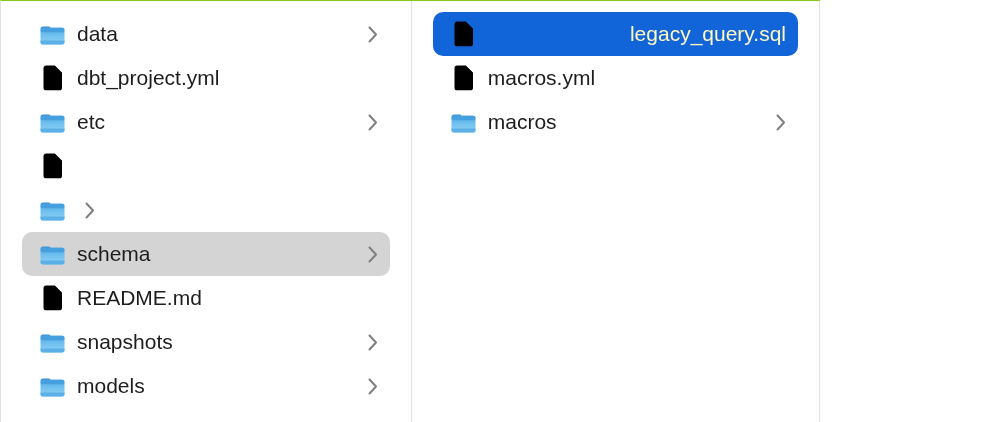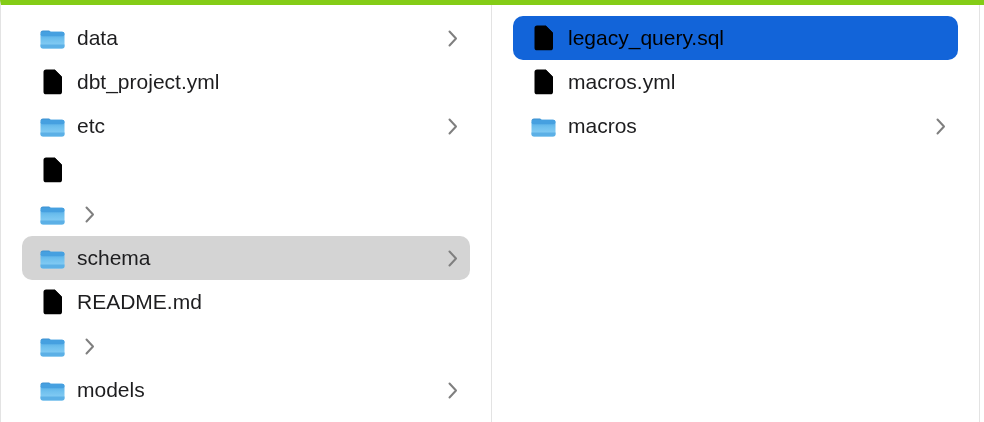--- a/index.html
+++ b/index.html
@@ -6,22 +6,22 @@
   body {
     width:984px; height:422px;
     background:#ffffff;
     font-family:"Liberation Sans","DejaVu Sans",sans-serif;
     font-size:21px;
     color:#1d1d1f;
     overflow:hidden;
   }
   .finder {
     box-sizing:border-box;
-    width:984px; height:422px;
-    border-top:5px solid #84cc16;
+    width:820px; height:422px;
+    border-top:1px solid #84cc16;
     border-left:1px solid #e3e3e3;
     display:flex;
     background:#ffffff;
   }
   .col {
     box-sizing:border-box;
     padding-top:11px;
     border-right:1px solid #e3e3e3;
     height:100%;
   }
@@ -31,21 +31,21 @@
   .row {
     height:44px;
     margin:0 21px 0 21px;
     border-radius:10px;
     display:flex;
     align-items:center;
     padding:0 12px 0 17px;
     box-sizing:border-box;
   }
   .row.sel-gray { background:#d4d4d4; }
-  .row.sel-blue { background:#1264d9; color:#000000; }
+  .row.sel-blue { background:#1264d9; color:#fef9c3;text-align:right; }
   .icon-slot {
     width:27px; height:30px;
     display:flex; align-items:center; justify-content:center;
     margin-right:11px;
     flex:none;
   }
   .label {
     white-space:nowrap;
     flex:1;
     overflow:hidden;
@@ -166,20 +166,21 @@
         </span>
       <span class="label">README.md</span>
     </div>
 
     <div class="row">
       <span class="icon-slot">
           <svg width="27" height="23" viewBox="0 0 27 23">
             <use href="#folderIcon"></use>
           </svg>
         </span>
+      <span class="label">snapshots</span>
       <span class="chev">
           <svg width="10" height="17" viewBox="0 0 10 17">
             <use href="#chevIcon"></use>
           </svg>
         </span>
     </div>
 
     <div class="row">
       <span class="icon-slot">
           <svg width="27" height="23" viewBox="0 0 27 23">

